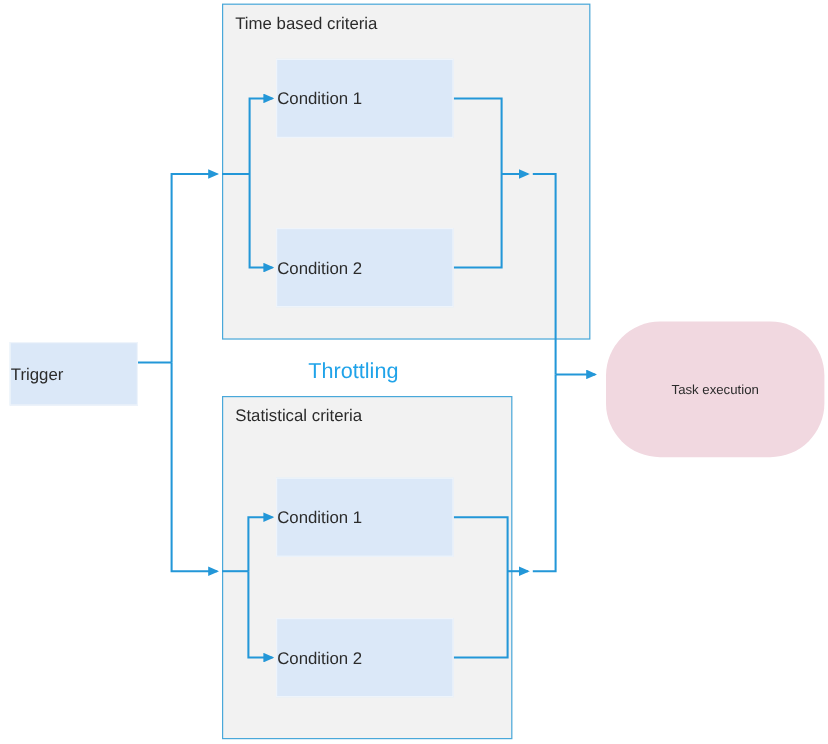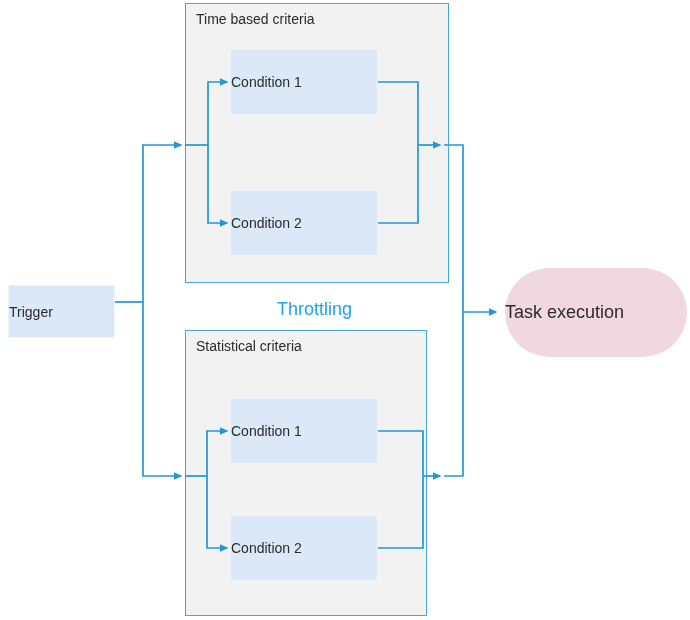--- a/index.html
+++ b/index.html
@@ -16,21 +16,21 @@
   *{margin:0;padding:0;box-sizing:border-box;}
   html,body{background:var(--background);}
   body{font-family:"Liberation Sans","DejaVu Sans",sans-serif;color:var(--text);}
   .canvas{position:relative;width:690px;height:620px;background:var(--background);overflow:hidden;}
 
   .container{
     position:absolute;
     background:var(--container-fill);
     border:1.5px solid var(--container-border);
   }
-  .container.top{left:185px;top:3px;width:264px;height:280px;}
+  .container.top{left:185px;top:3px;width:307px;height:280px;}
   .container.bottom{left:185px;top:330px;width:242px;height:286px;}
   .group-title{
     position:absolute;left:10px;top:7px;
     font-size:14px;color:var(--text);white-space:nowrap;
   }
 
   svg.edges{position:absolute;left:0;top:0;z-index:5;}
   svg.edges path{fill:none;stroke:var(--connector);stroke-width:1.7px;}
 
   .node{
@@ -42,30 +42,30 @@
   }
   .node.trigger{left:8px;top:285px;width:107px;height:53px;}
   .node.cond{width:148px;height:66px;}
   .node.cond.t1{left:230px;top:49px;}
   .node.cond.t2{left:230px;top:190px;}
   .node.cond.s1{left:230px;top:398px;}
   .node.cond.s2{left:230px;top:515px;}
 
   .task-pill{
     position:absolute;z-index:10;
-    left:505px;top:268px;width:182px;height:89px;
+    left:505px;top:268px;width:182px;height:113px;
     background:var(--task-fill);
     border-radius:45px;
-    display:flex;align-items:center;justify-content:flex-start;
-    font-size:18px;color:var(--text);
+    display:flex;align-items:center;justify-content:center;
+    font-size:11px;color:var(--text);
   }
 
   .throttling{
     position:absolute;z-index:10;
-    left:192px;top:295px;width:245px;height:28px;
+    left:172px;top:295px;width:245px;height:28px;
     display:flex;align-items:center;justify-content:center;
     font-size:18px;color:var(--throttling-text);
   }
 </style>
 </head>
 <body>
 
 <div class="canvas">
 
   <div class="container top">

